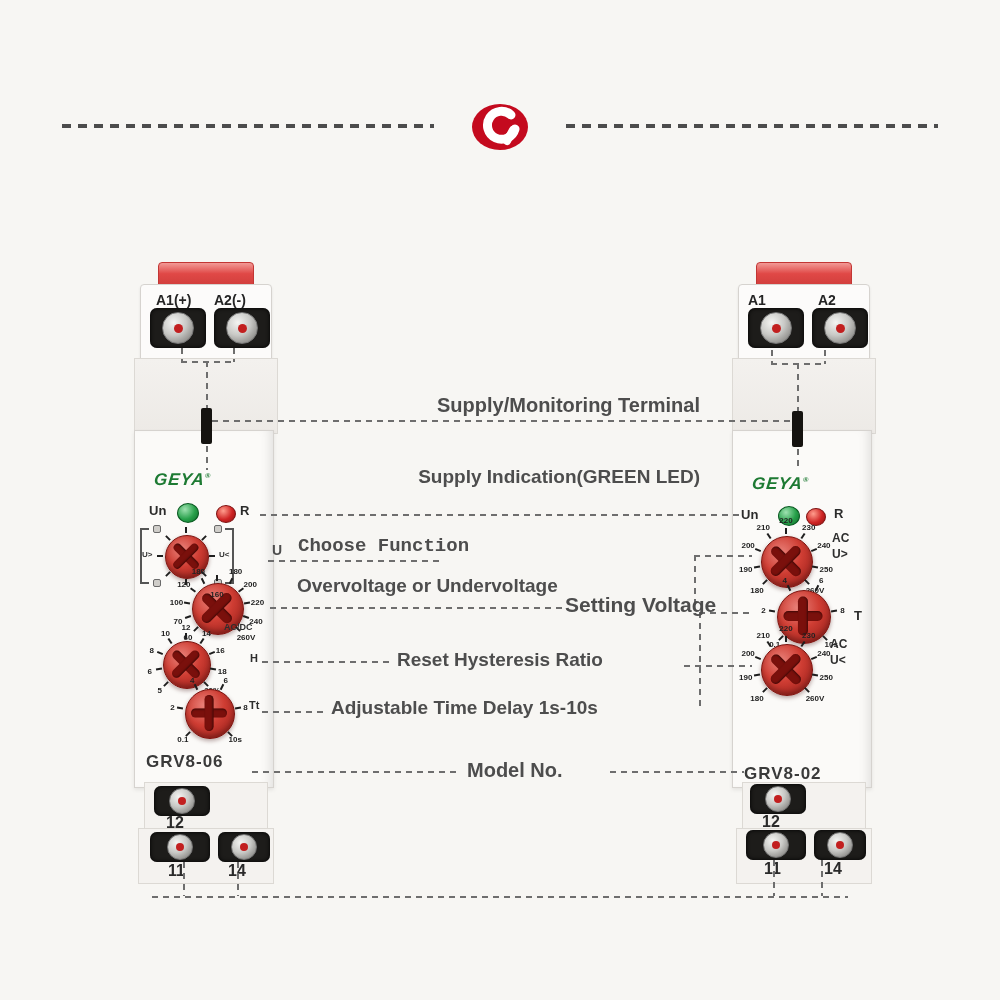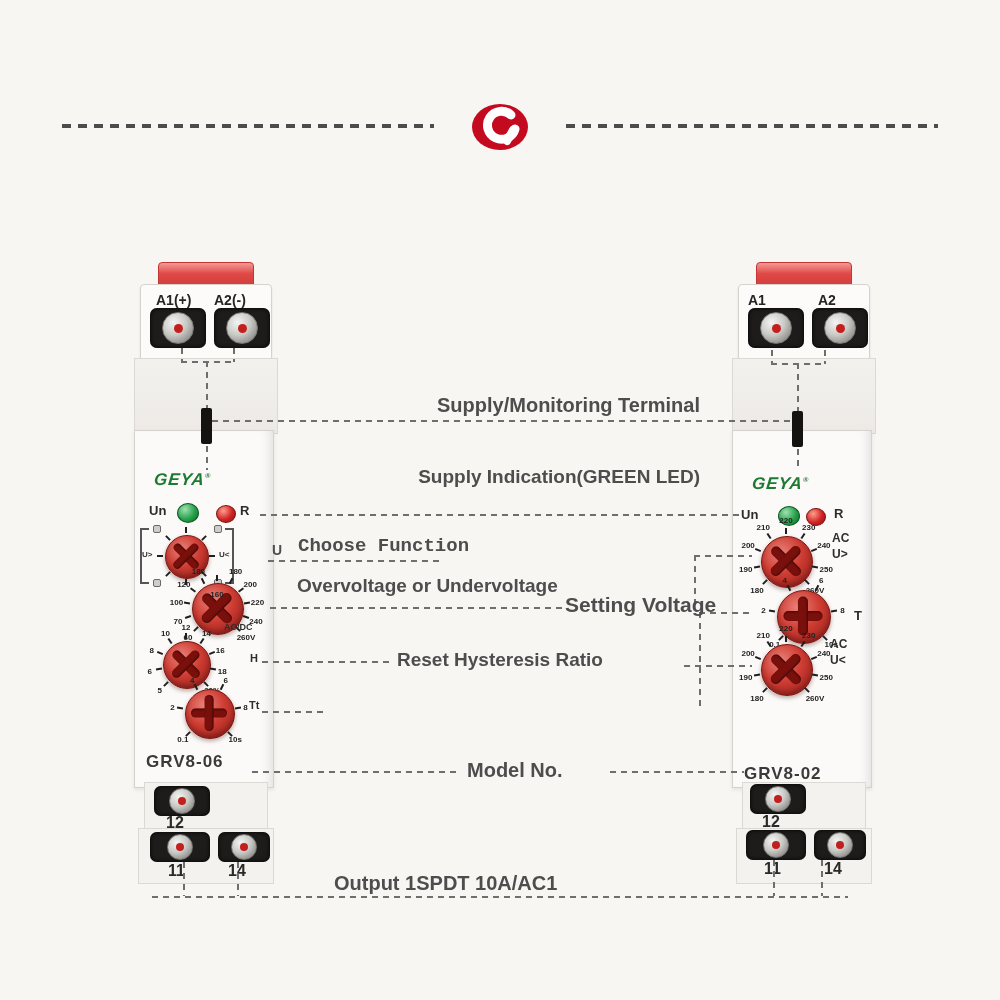--- a/index.html
+++ b/index.html
@@ -381,16 +381,16 @@
   <div class="dash-v" style="left:773px;top:860px;height:36px;"></div>
   <div class="dash-v" style="left:821px;top:860px;height:36px;"></div>
 
   <div class="ann center" style="left:300px;top:394px;width:400px;font-size:20px;">Supply/Monitoring Terminal</div>
   <div class="ann center" style="left:300px;top:466px;width:400px;">Supply Indication(GREEN LED)</div>
   <div class="ann" style="left:272px;top:542px;font-size:14px;">U</div>
   <div class="ann" style="left:298px;top:535px;font-family:Liberation Mono, monospace;">Choose Function</div>
   <div class="ann" style="left:297px;top:561px;margin-top:14px;">Overvoltage or Undervoltage</div>
   <div class="ann" style="left:565px;top:593px;font-size:21px;">Setting Voltage</div>
   <div class="ann" style="left:397px;top:649px;">Reset Hysteresis Ratio</div>
+  <div class="ann" style="left:331px;top:697px;">Adjustable Time Delay 1s-10s</div>
   <div class="ann" style="left:467px;top:759px;font-size:20px;">Model No.</div>
-  <div class="ann" style="left:334px;top:872px;font-size:20px;">Output 1SPDT 10A/AC1</div>
 
 </div>
 
 </body></html>

